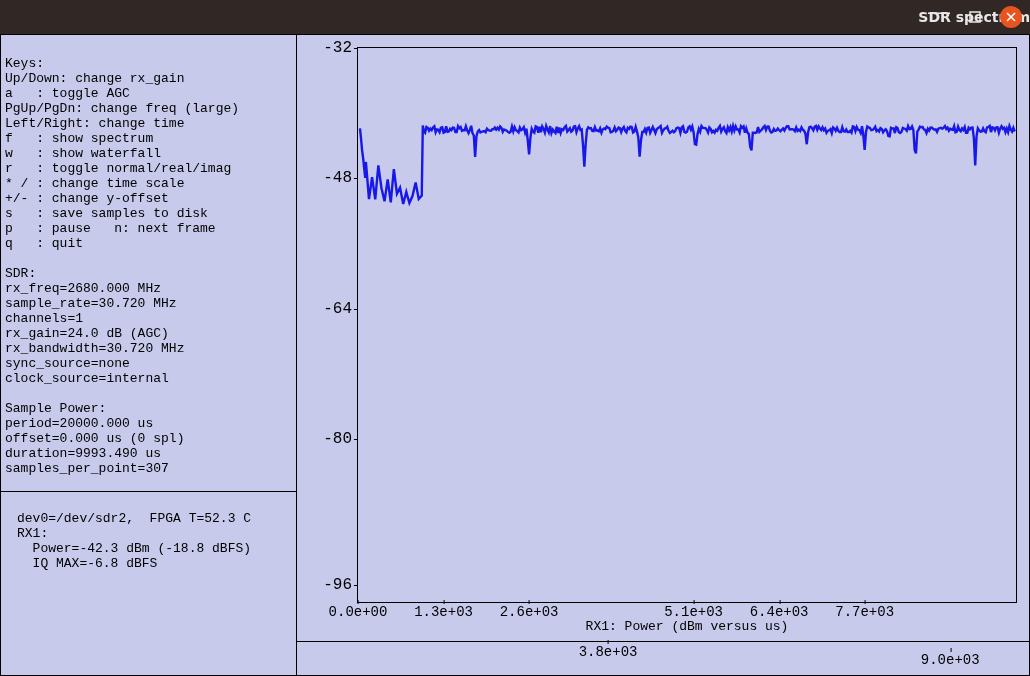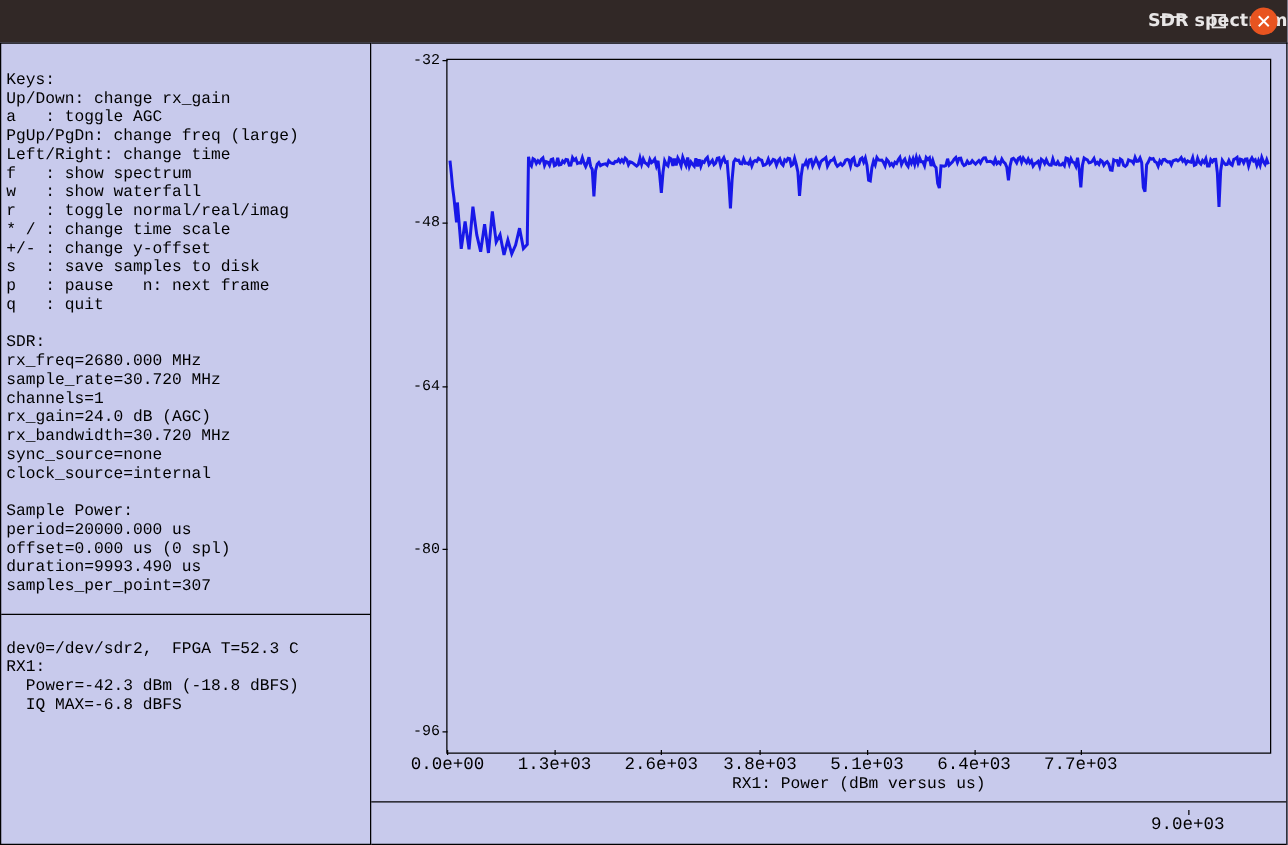--- a/index.html
+++ b/index.html
@@ -81,21 +81,21 @@
   .side-top {
     flex: 0 0 457px;
     border-bottom: 1px solid var(--border);
     padding: 6px 4px 4px 4px;
     overflow: hidden;
     white-space: pre;
     line-height: 15px;
   }
   .side-bottom {
     flex: 1 1 auto;
-    padding: 4px 4px;
+    padding: 4px 16px;
     white-space: pre;
     line-height: 15px;
   }
 
   .right {
     flex: 1 1 auto;
     display: flex;
     flex-direction: column;
     border-top: 1px solid var(--border);
     border-right: 1px solid var(--border);
@@ -121,21 +121,21 @@
     background: var(--panel-bg);
   }
   svg.trace {
     position: absolute; inset: 0;
     width: 100%; height: 100%;
   }
   .ytick {
     position: absolute;
     right: calc(100% + 6px);
     transform: translateY(-50%);
-    font-size: 12px;
+    font-size: 16px;
   }
   .ytick .dash {
     position: absolute;
     right: -6px; top: 50%;
     width: 4px; border-top: 1px solid var(--border);
   }
   .xtick {
     position: absolute;
     top: 100%;
     transform: translateX(-50%);
@@ -225,21 +225,21 @@
           </svg>
         <div class="xlabel">RX1: Power (dBm versus us)</div>
       <div class="ytick" style="top: 0%;">-32<span class="dash"></span></div>
           <div class="ytick" style="top: 23.5294%;">-48<span class="dash"></span></div>
           <div class="ytick" style="top: 47.0588%;">-64<span class="dash"></span></div>
           <div class="ytick" style="top: 70.5882%;">-80<span class="dash"></span></div>
           <div class="ytick" style="top: 94.1176%; margin-top: 16px;">-96<span class="dash"></span></div>
           <div class="xtick" style="left: 0%;">0.0e+00<span class="dash"></span></div>
           <div class="xtick" style="left: 13%;">1.3e+03<span class="dash"></span></div>
           <div class="xtick" style="left: 26%;">2.6e+03<span class="dash"></span></div>
-          <div class="xtick" style="left: 38%;">3.8e+03<span class="dash"></span></div>
+          <div class="xtick" style="left: 38%; margin-top: 40px;">3.8e+03<span class="dash"></span></div>
           <div class="xtick" style="left: 51%;">5.1e+03<span class="dash"></span></div>
           <div class="xtick" style="left: 64%;">6.4e+03<span class="dash"></span></div>
           <div class="xtick" style="left: 77%;">7.7e+03<span class="dash"></span></div>
           <div class="xtick" style="left: 90%; margin-top: 48px;">9.0e+03<span class="dash"></span></div>
         </div>
     </div>
     <div class="blank-pane"></div>
   </div>
 </div>
 

